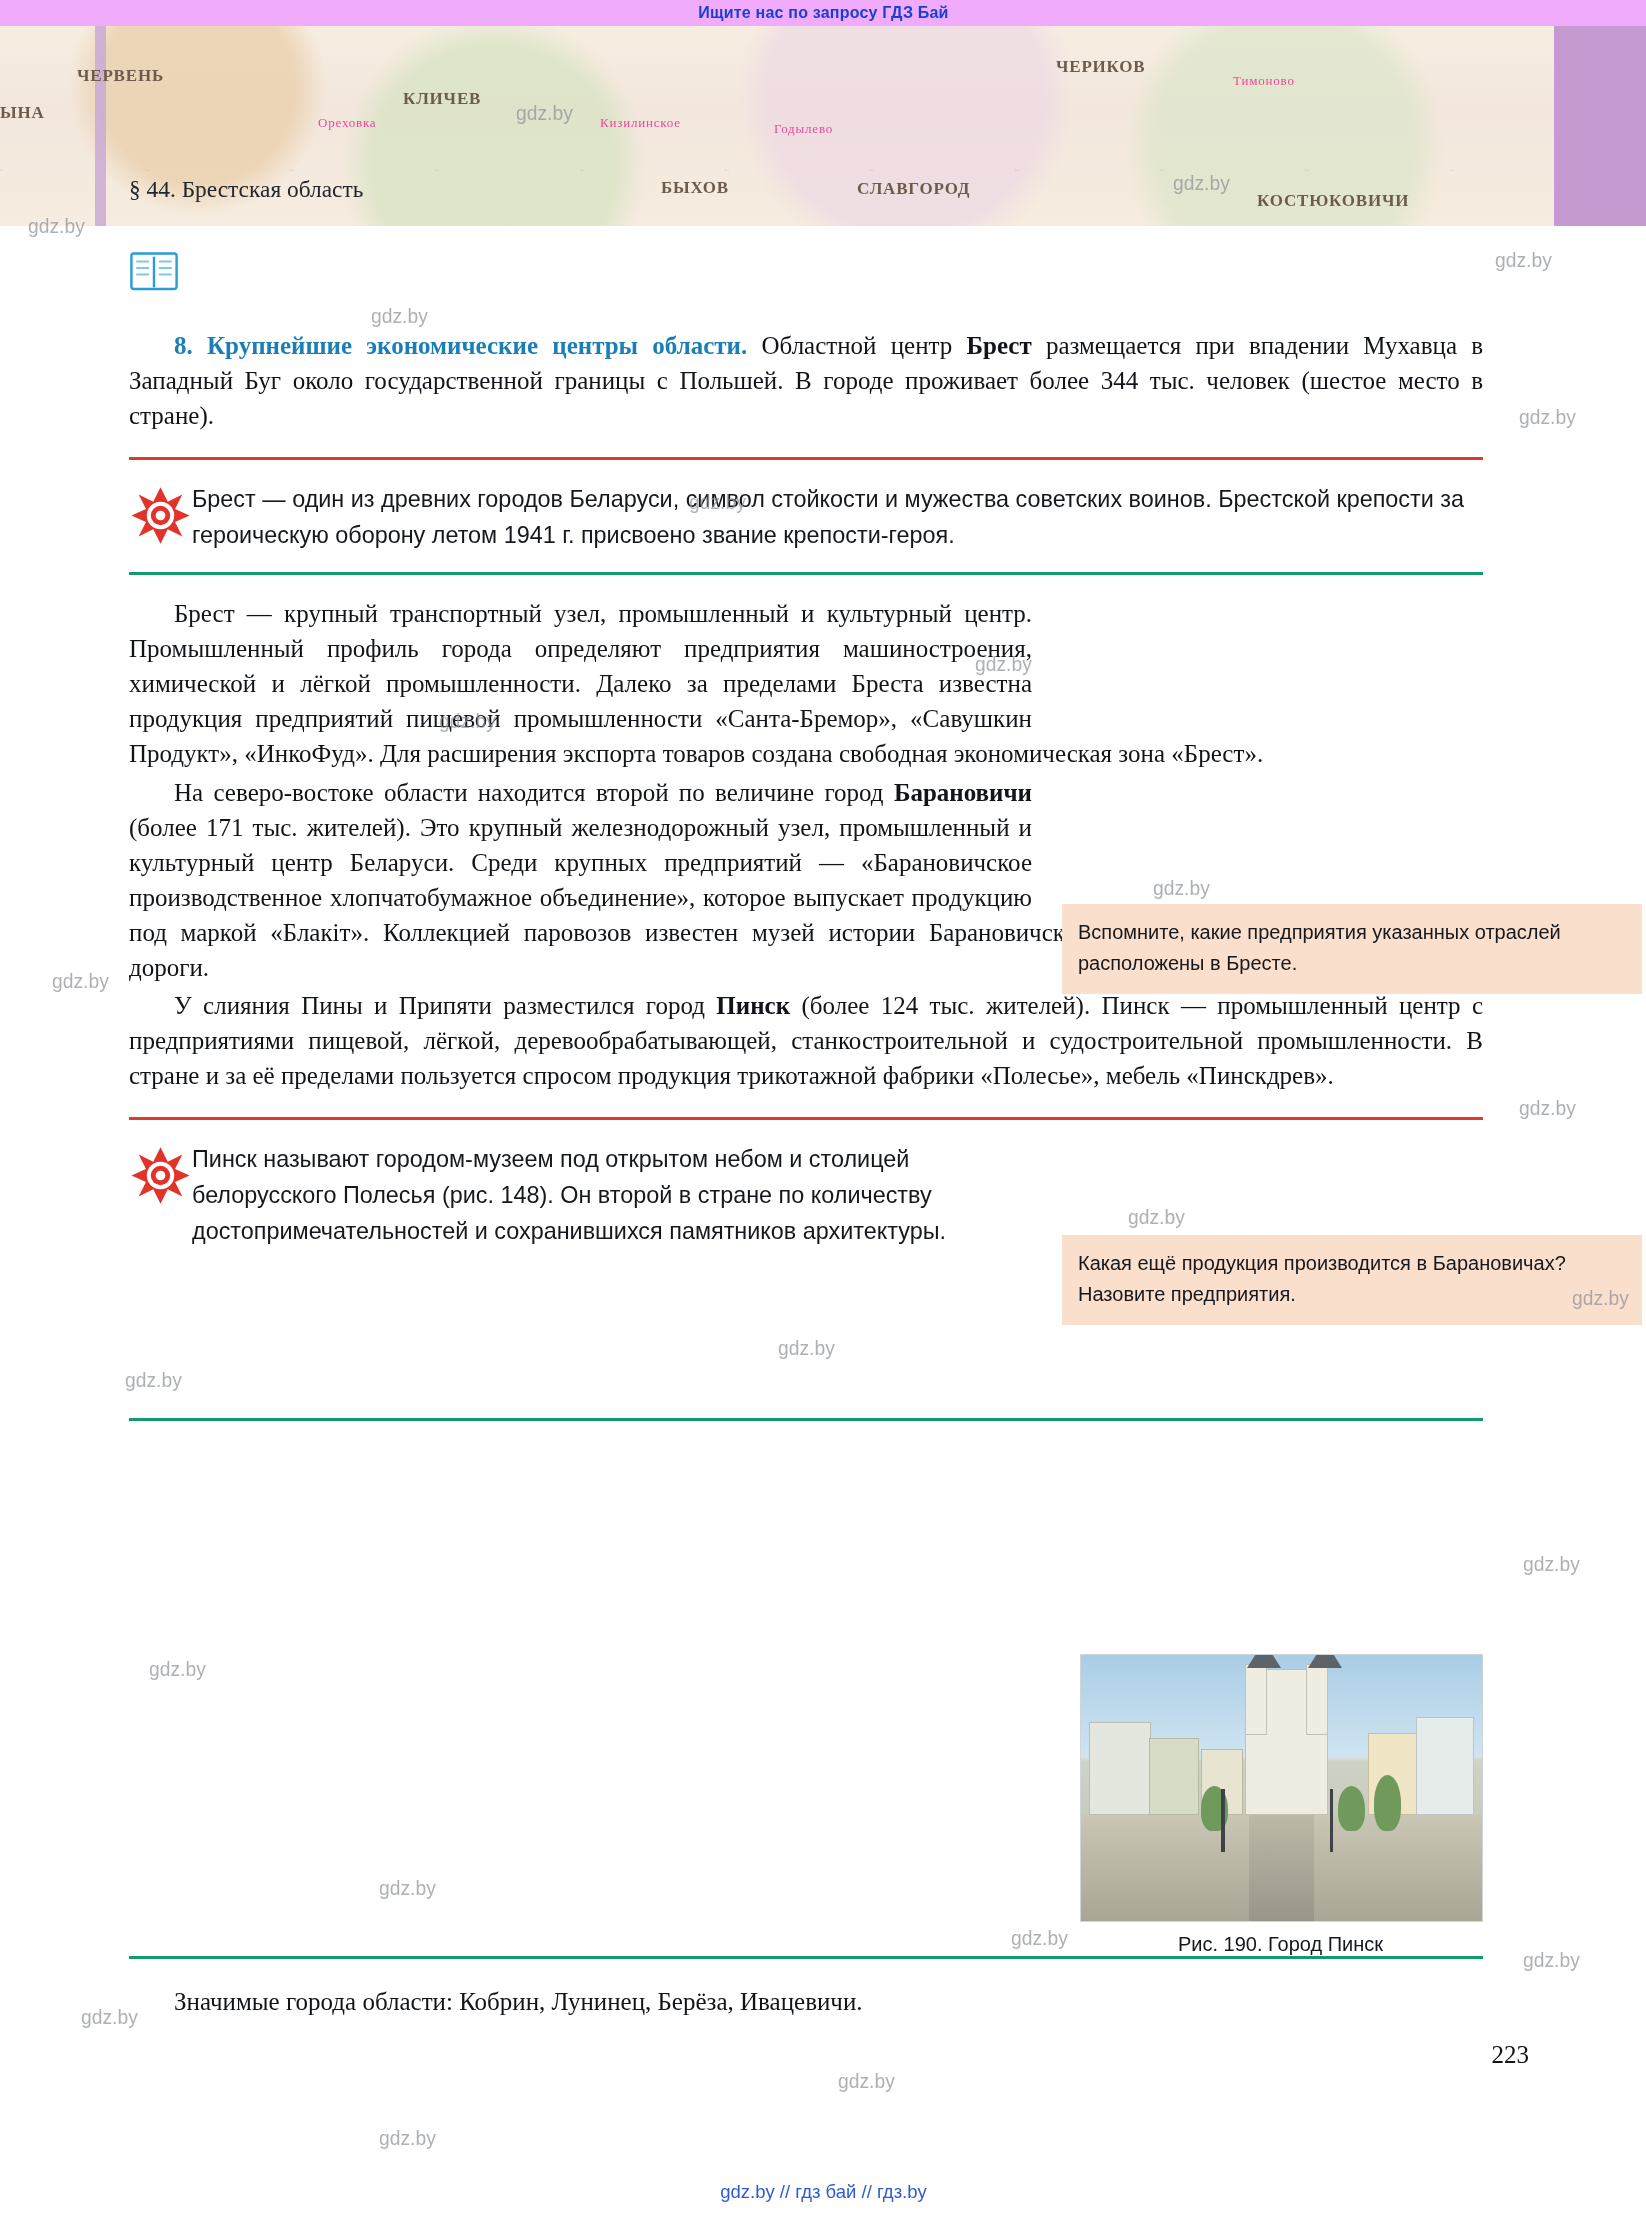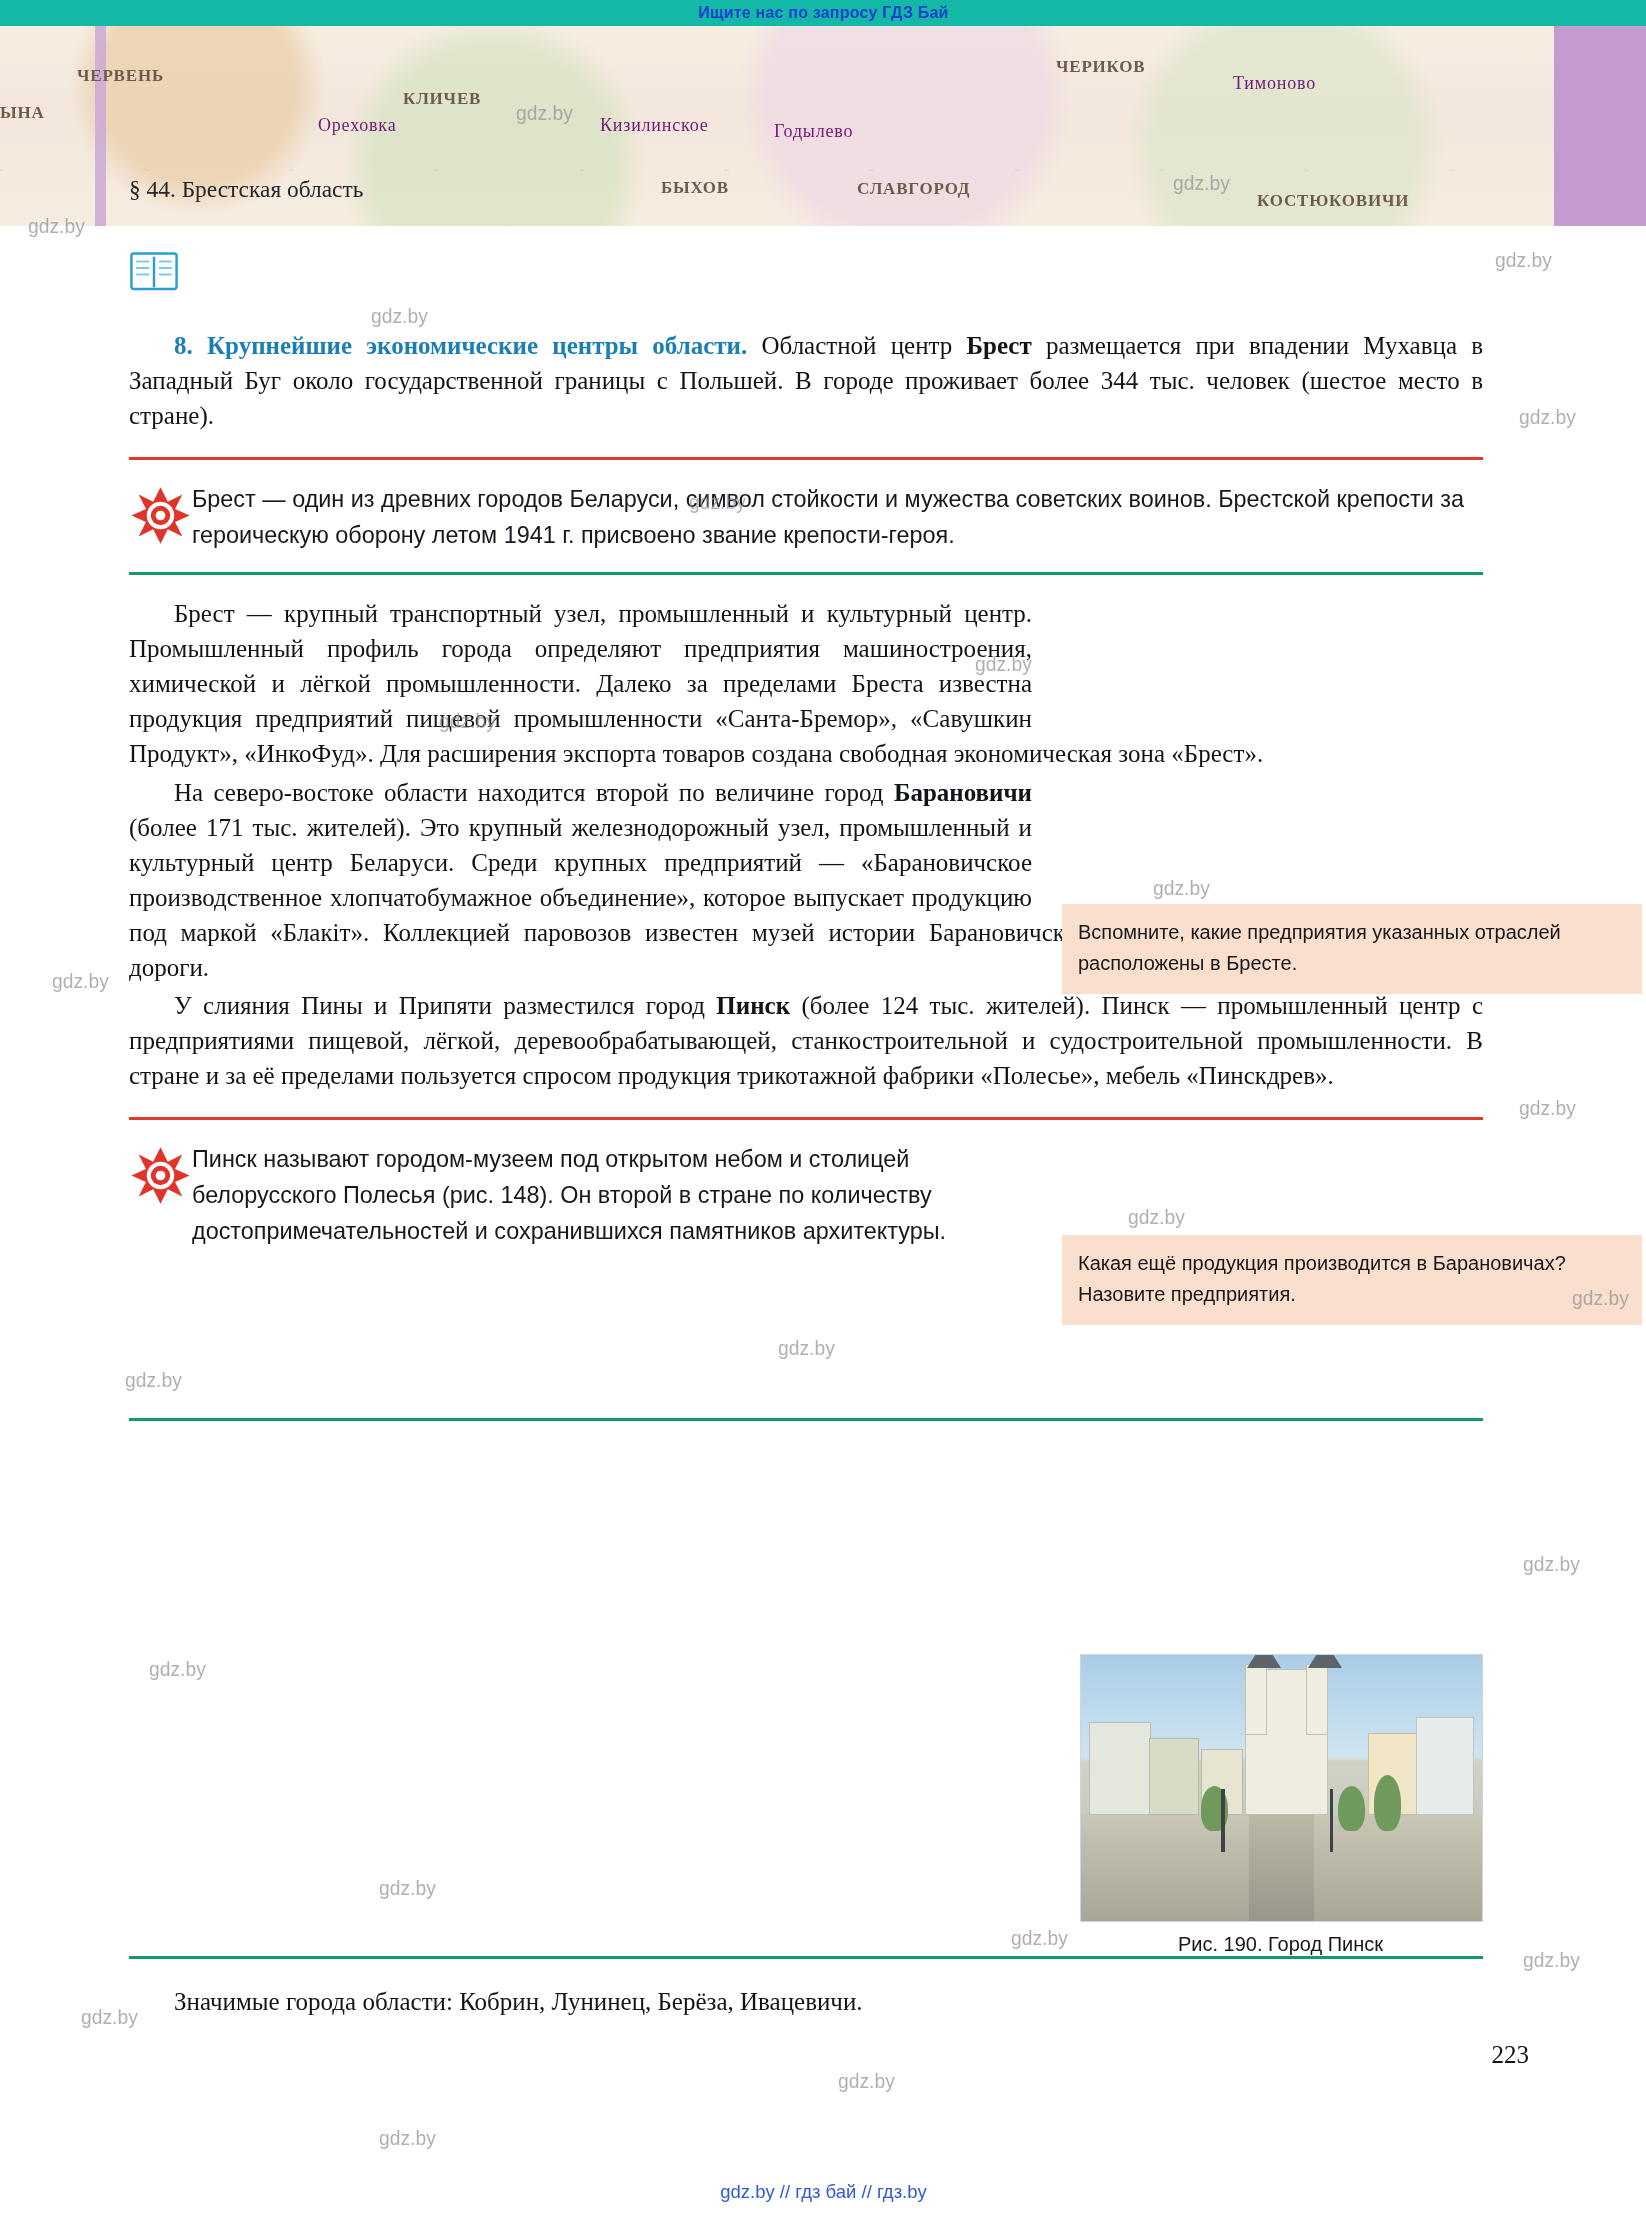--- a/index.html
+++ b/index.html
@@ -14,21 +14,21 @@
     font-family: "Liberation Serif", serif;
     overflow: hidden;
   }
 
   
   .promo-bar {
     position: absolute;
     top: 0; left: 0;
     width: 1647px;
     height: 26px;
-    background: #14b8a6;
+    background: #f0abfc;
     text-align: center;
     font-family: "Liberation Sans", sans-serif;
     font-weight: bold;
     font-size: 16px;
     color: #1a3fd0;
     line-height: 26px;
     letter-spacing: 0.2px;
   }
 
   
@@ -84,21 +84,21 @@
     background: #c49ad0;
   }
   .map-label {
     position: absolute;
     font-family: "Liberation Serif", serif;
     color: #7b6a58;
     letter-spacing: 0.8px;
     white-space: nowrap;
   }
   .map-city { font-weight: bold; font-size: 17px; color: #6d5c4c; }
-  .map-town { font-size: 18px; color: #701a75; }
+  .map-town { font-size: 13px; color: #ec4899; }
 
   
   .running-head {
     position: absolute;
     top: 150px;
     left: 129px;
     font-size: 23.4px;
     color: #23262b;
     font-family: "Liberation Serif", serif;
   }

